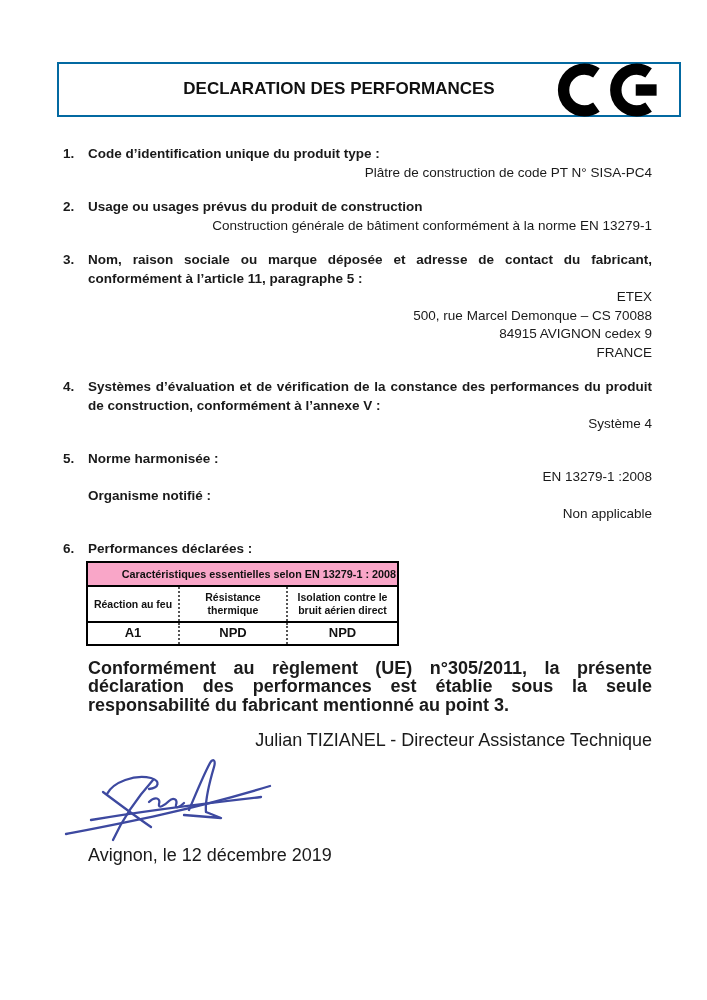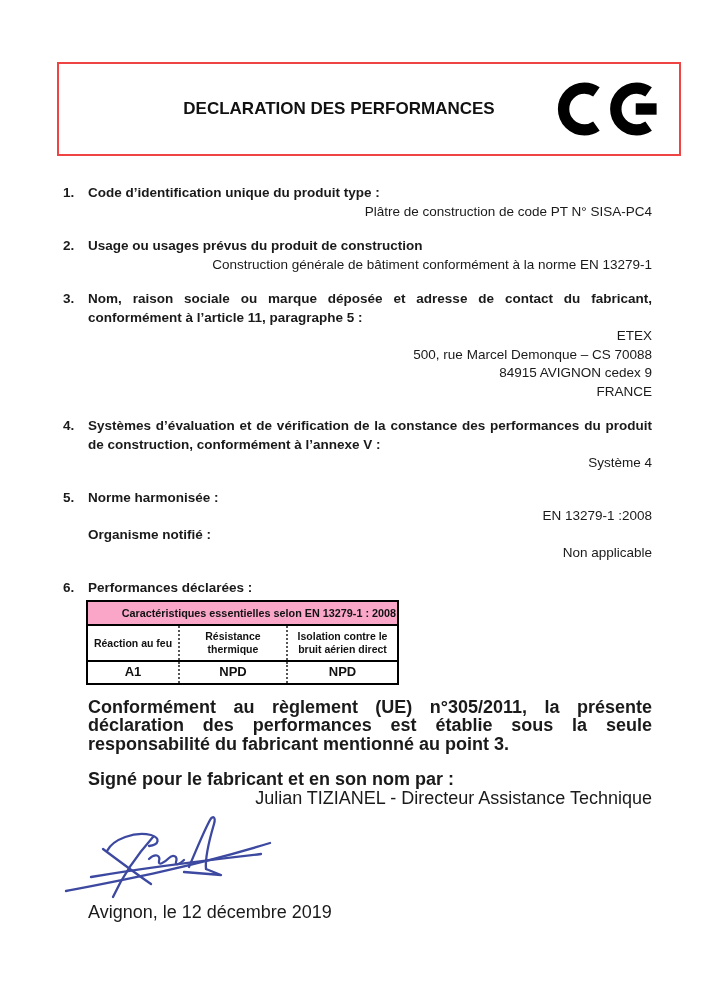--- a/index.html
+++ b/index.html
@@ -9,22 +9,22 @@
     width: 707px;
     height: 1000px;
     background: #ffffff;
     font-family: "Liberation Sans", "DejaVu Sans", sans-serif;
     color: #1a1a1a;
     overflow: hidden;
   }
   
   .header-box {
     margin: 62px 26px 0 57px;
-    height: 94px;
-    border: 2px solid #ef4444;
+    height: 55px;
+    border: 2px solid #0369a1;
     display: flex;
     align-items: center;
   }
   .header-titles {
     flex: 1;
     text-align: center;
     padding-left: 66px;
     font-weight: 700;
     font-size: 17px;
     line-height: 1.45;
@@ -193,21 +193,20 @@
           </tbody>
         </table>
       </div>
     </div>
   </div>
 
   <div class="footer">
     <div class="statement">Conformément au règlement (UE) n°305/2011, la présente déclaration des performances est établie sous la seule responsabilité du fabricant mentionné au point 3.</div>
 
     <div class="signed-block">
-      <div class="heading">Signé pour le fabricant et en son nom par :</div>
       <div class="line">Julian TIZIANEL - Directeur Assistance Technique</div>
     </div>
 
     <div class="sig-wrap">
       <svg class="sig" width="212" height="88" viewBox="0 0 210 88" aria-hidden="true">
         <path d="M 3 78 C 55 68 125 55 207 30"></path>
         <path d="M 28 64 C 80 55 145 47 198 41"></path>
         <path d="M 40 36 C 56 48 72 60 88 71"></path>
         <path d="M 90 24 C 74 42 60 62 50 84"></path>
         <path d="M 44 38 C 50 26 72 18 88 22 C 98 25 96 32 86 33"></path>

